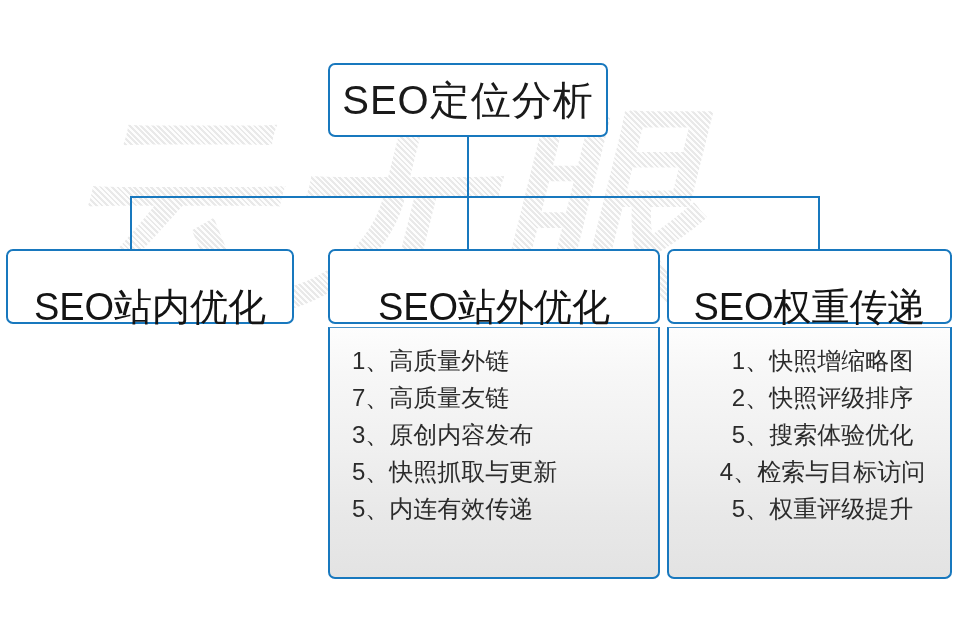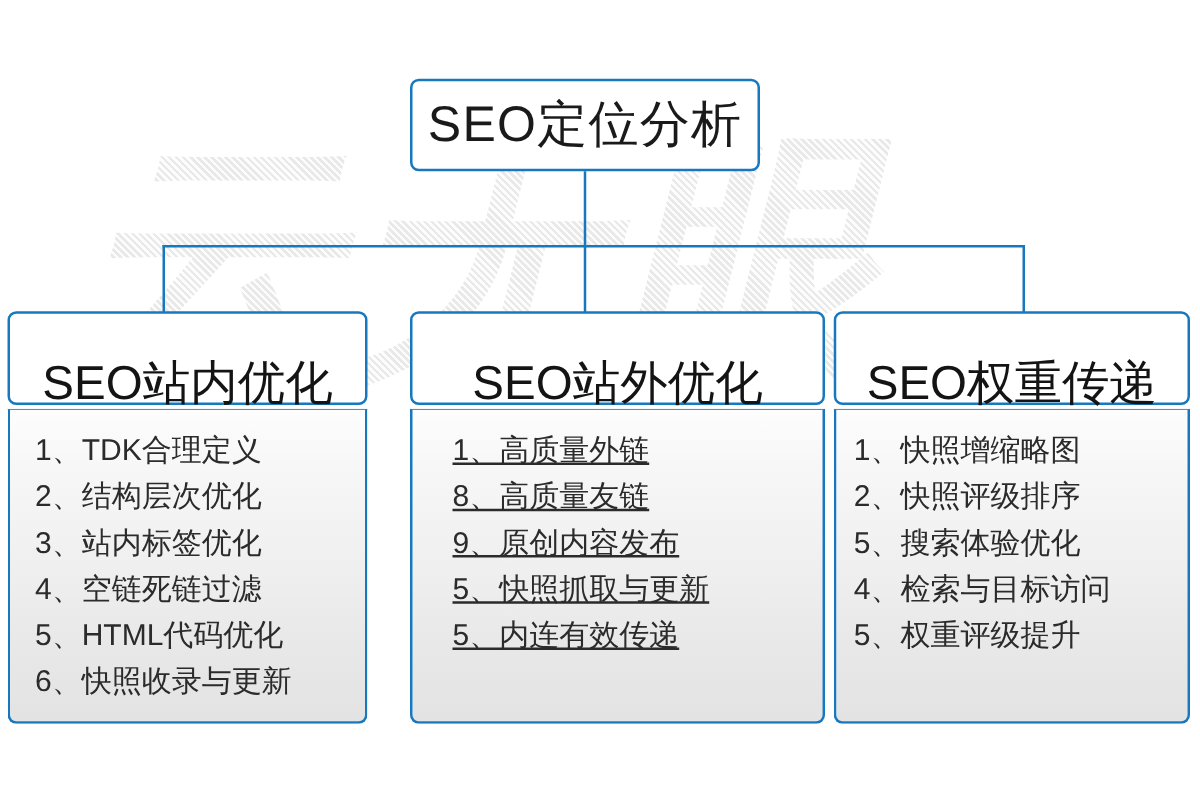--- a/index.html
+++ b/index.html
@@ -130,22 +130,22 @@
     color: #2b2b2b;
     line-height: 37px;
     white-space: nowrap;
   }
 
   .col-1 { left: 6px;   width: 288px; }
   .col-2 { left: 328px; width: 332px; }
   .col-3 { left: 667px; width: 285px; }
 
   .col-1 .col-body li { padding-left: 20px; }
-  .col-2 .col-body li { padding-left: 32px; text-decoration: underline; }
-  .col-3 .col-body li { padding-left: 14px; }
+  .col-2 .col-body li { padding-left: 22px; }
+  .col-3 .col-body li { padding-left: 26px; text-align: center; }
 </style>
 </head>
 <body>
 
 <div id="canvas">
 
   <div class="watermark">
     <div class="wm-text">云无眼</div>
   </div>
 
@@ -158,41 +158,31 @@
   <div class="conn" style="left:818px; top:196px; width:2px; height:55px;"></div>
 
   <div class="title-box">
     <span class="txt">SEO定位分析</span>
   </div>
 
   <div class="column col-1">
     <div class="col-head">
       <span class="txt">SEO站内优化</span>
     </div>
-    <div class="col-body">
-      <ol>
-        <li>1、TDK合理定义</li>
-        <li>2、结构层次优化</li>
-        <li>3、站内标签优化</li>
-        <li>4、空链死链过滤</li>
-        <li>5、HTML代码优化</li>
-        <li>6、快照收录与更新</li>
-      </ol>
-    </div>
   </div>
 
   <div class="column col-2">
     <div class="col-head">
       <span class="txt">SEO站外优化</span>
     </div>
     <div class="col-body">
       <ol>
         <li>1、高质量外链</li>
-        <li>8、高质量友链</li>
-        <li>9、原创内容发布</li>
+        <li>7、高质量友链</li>
+        <li>3、原创内容发布</li>
         <li>5、快照抓取与更新</li>
         <li>5、内连有效传递</li>
       </ol>
     </div>
   </div>
 
   <div class="column col-3">
     <div class="col-head">
       <span class="txt">SEO权重传递</span>
     </div>

